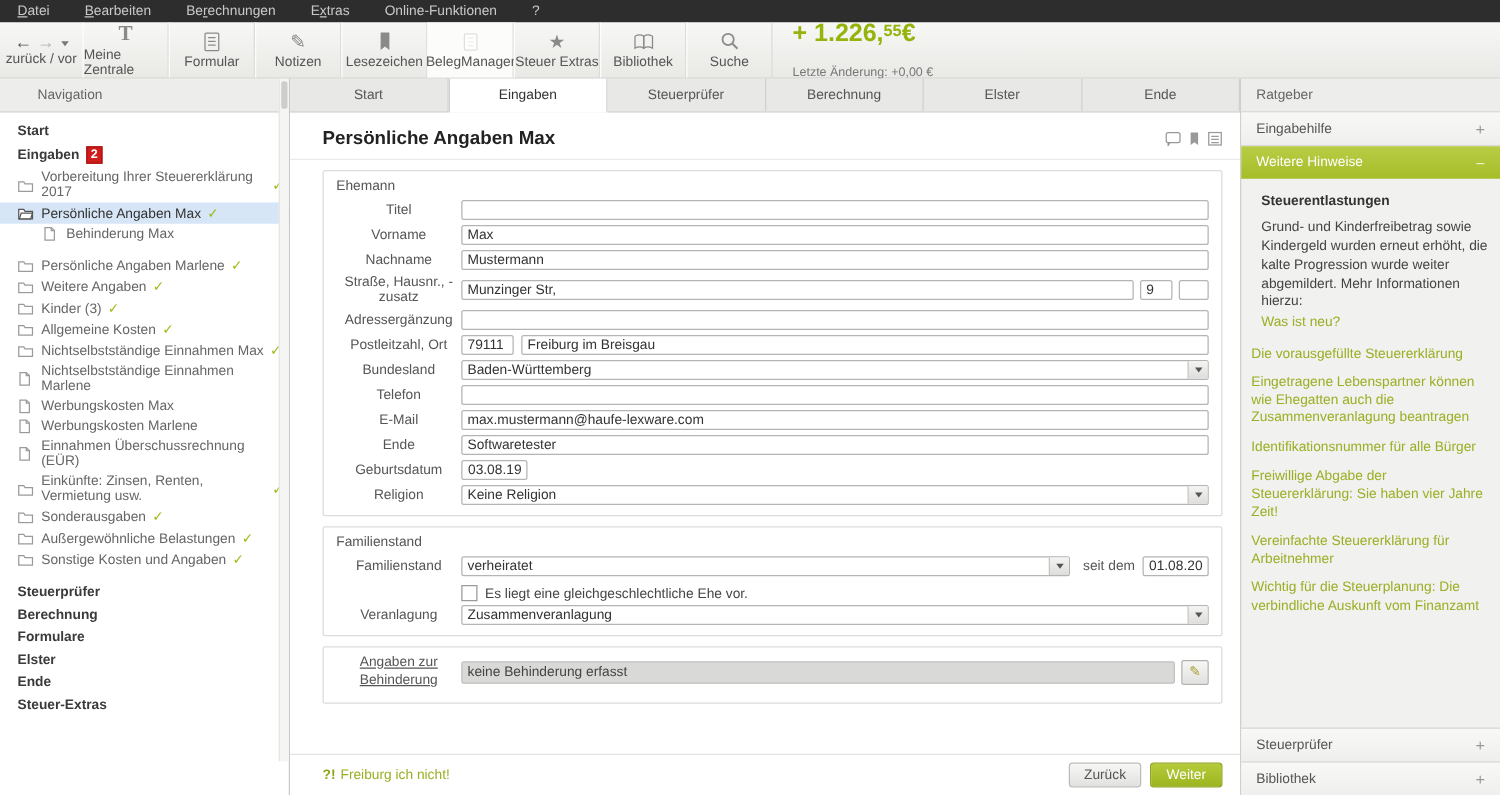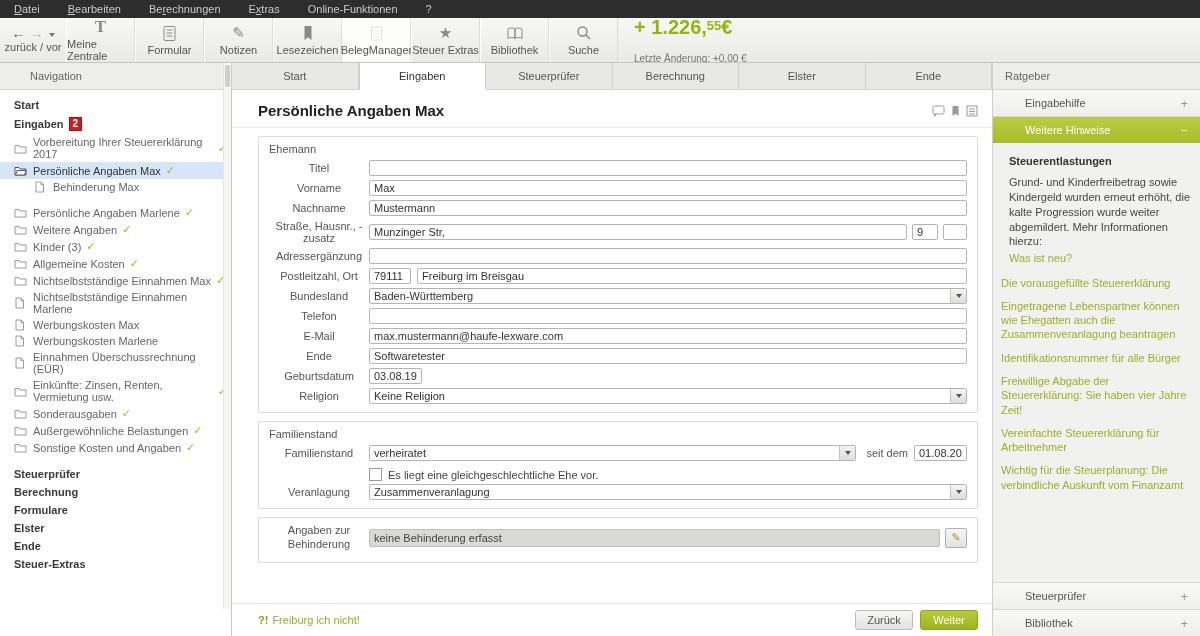--- a/index.html
+++ b/index.html
@@ -66,40 +66,40 @@
   .tin.tiny2{width:24px;flex:none;margin-left:5px;}
   .tin.plz{width:42px;flex:none;}
   .tin.gray{background:#d9d9d7;border-color:#c0c0be;color:#444;}
   .combo{flex:1;height:16px;box-sizing:border-box;border:1px solid #b4b4b2;border-radius:2px;background:#fff;display:flex;align-items:center;cursor:pointer;}
   .combo-text{flex:1;padding:0 4px;color:#333;white-space:nowrap;overflow:hidden;}
   .combo-btn{width:15px;height:14px;flex:none;border-left:1px solid #c4c4c2;background:linear-gradient(#f4f4f2,#dedddb);display:flex;align-items:center;justify-content:center;}
   .combo-btn::after{content:"";width:0;height:0;border-left:3px solid transparent;border-right:3px solid transparent;border-top:4px solid #555;}
   .seit{margin:0 6px 0 10px;color:#555;flex:none;}
   .chk-row{margin-left:100px;display:flex;align-items:center;padding:3px 0 3px 0;}
   .checkbox{width:11px;height:11px;border:1px solid #9a9a98;background:#fff;margin-right:6px;flex:none;}
-  .two-line{line-height:1.25;}
+  .two-line{line-height:1.25;text-decoration:underline;}
   .editbtn{width:20px;height:18px;margin-left:5px;flex:none;border:1px solid #b0b0ae;border-radius:2px;
            background:linear-gradient(#f6f6f4,#e1e1df);display:flex;align-items:center;justify-content:center;cursor:pointer;
            font-size:11px;color:#a79d2c;}
   .footerbar{position:absolute;bottom:0;left:0;right:0;height:33px;border-top:1px solid #e3e3e1;background:#fff;
              display:flex;align-items:center;padding:0 14px 0 26px;box-sizing:border-box;}
   .help-link{color:#9cae24;cursor:pointer;}
   .help-prefix{font-weight:bold;color:#8ca613;margin-right:4px;}
   .spacer{flex:1;}
   .btn{height:20px;min-width:58px;border-radius:3px;display:flex;align-items:center;justify-content:center;
        padding:0 10px;box-sizing:border-box;cursor:pointer;}
   .btn-gray{background:linear-gradient(#f7f7f5,#e1e1df);border:1px solid #bcbcba;color:#555;}
   .btn-green{background:linear-gradient(#b6cb3b,#9cb51f);border:1px solid #8fa51c;color:#fff;margin-left:7px;}
   
   .rcol{width:208px;border-left:1px solid #cfcfcd;background:#f1f1ef;display:flex;flex-direction:column;box-sizing:border-box;}
   .rcol .col-header{padding-left:12px;background:#ededeb;}
   .acc-row{height:26px;flex:none;display:flex;align-items:center;padding:0 12px;color:#555;
            background:linear-gradient(#f8f8f6,#efefed);border-bottom:1px solid #d8d8d6;cursor:pointer;}
   .acc-row.bottom{border-top:1px solid #d8d8d6;border-bottom:none;}
-  .acc-label{flex:1;margin-left:20px;}
+  .acc-label{flex:1;}
   .acc-state{color:#999;font-size:13px;}
   .acc-green{height:26px;flex:none;display:flex;align-items:center;padding:0 12px;color:#fff;
              background:linear-gradient(#b9cd45,#a6bd28);cursor:pointer;}
   .acc-green .acc-state{color:#e9f2c2;}
   .rg-content{flex:1;overflow:hidden;padding:8px 10px 0 8px;}
   .rg-heading{font-weight:bold;color:#333;margin:4px 0 8px 8px;}
   .rg-para{color:#444;line-height:1.35;margin:0 0 2px 8px;}
   .rg-link{color:#9cae24;cursor:pointer;line-height:1.3;}
   .rg-link.inline{display:block;margin:0 0 10px 8px;}
   .rg-link.item{display:block;margin:0 0 9px 0;}

